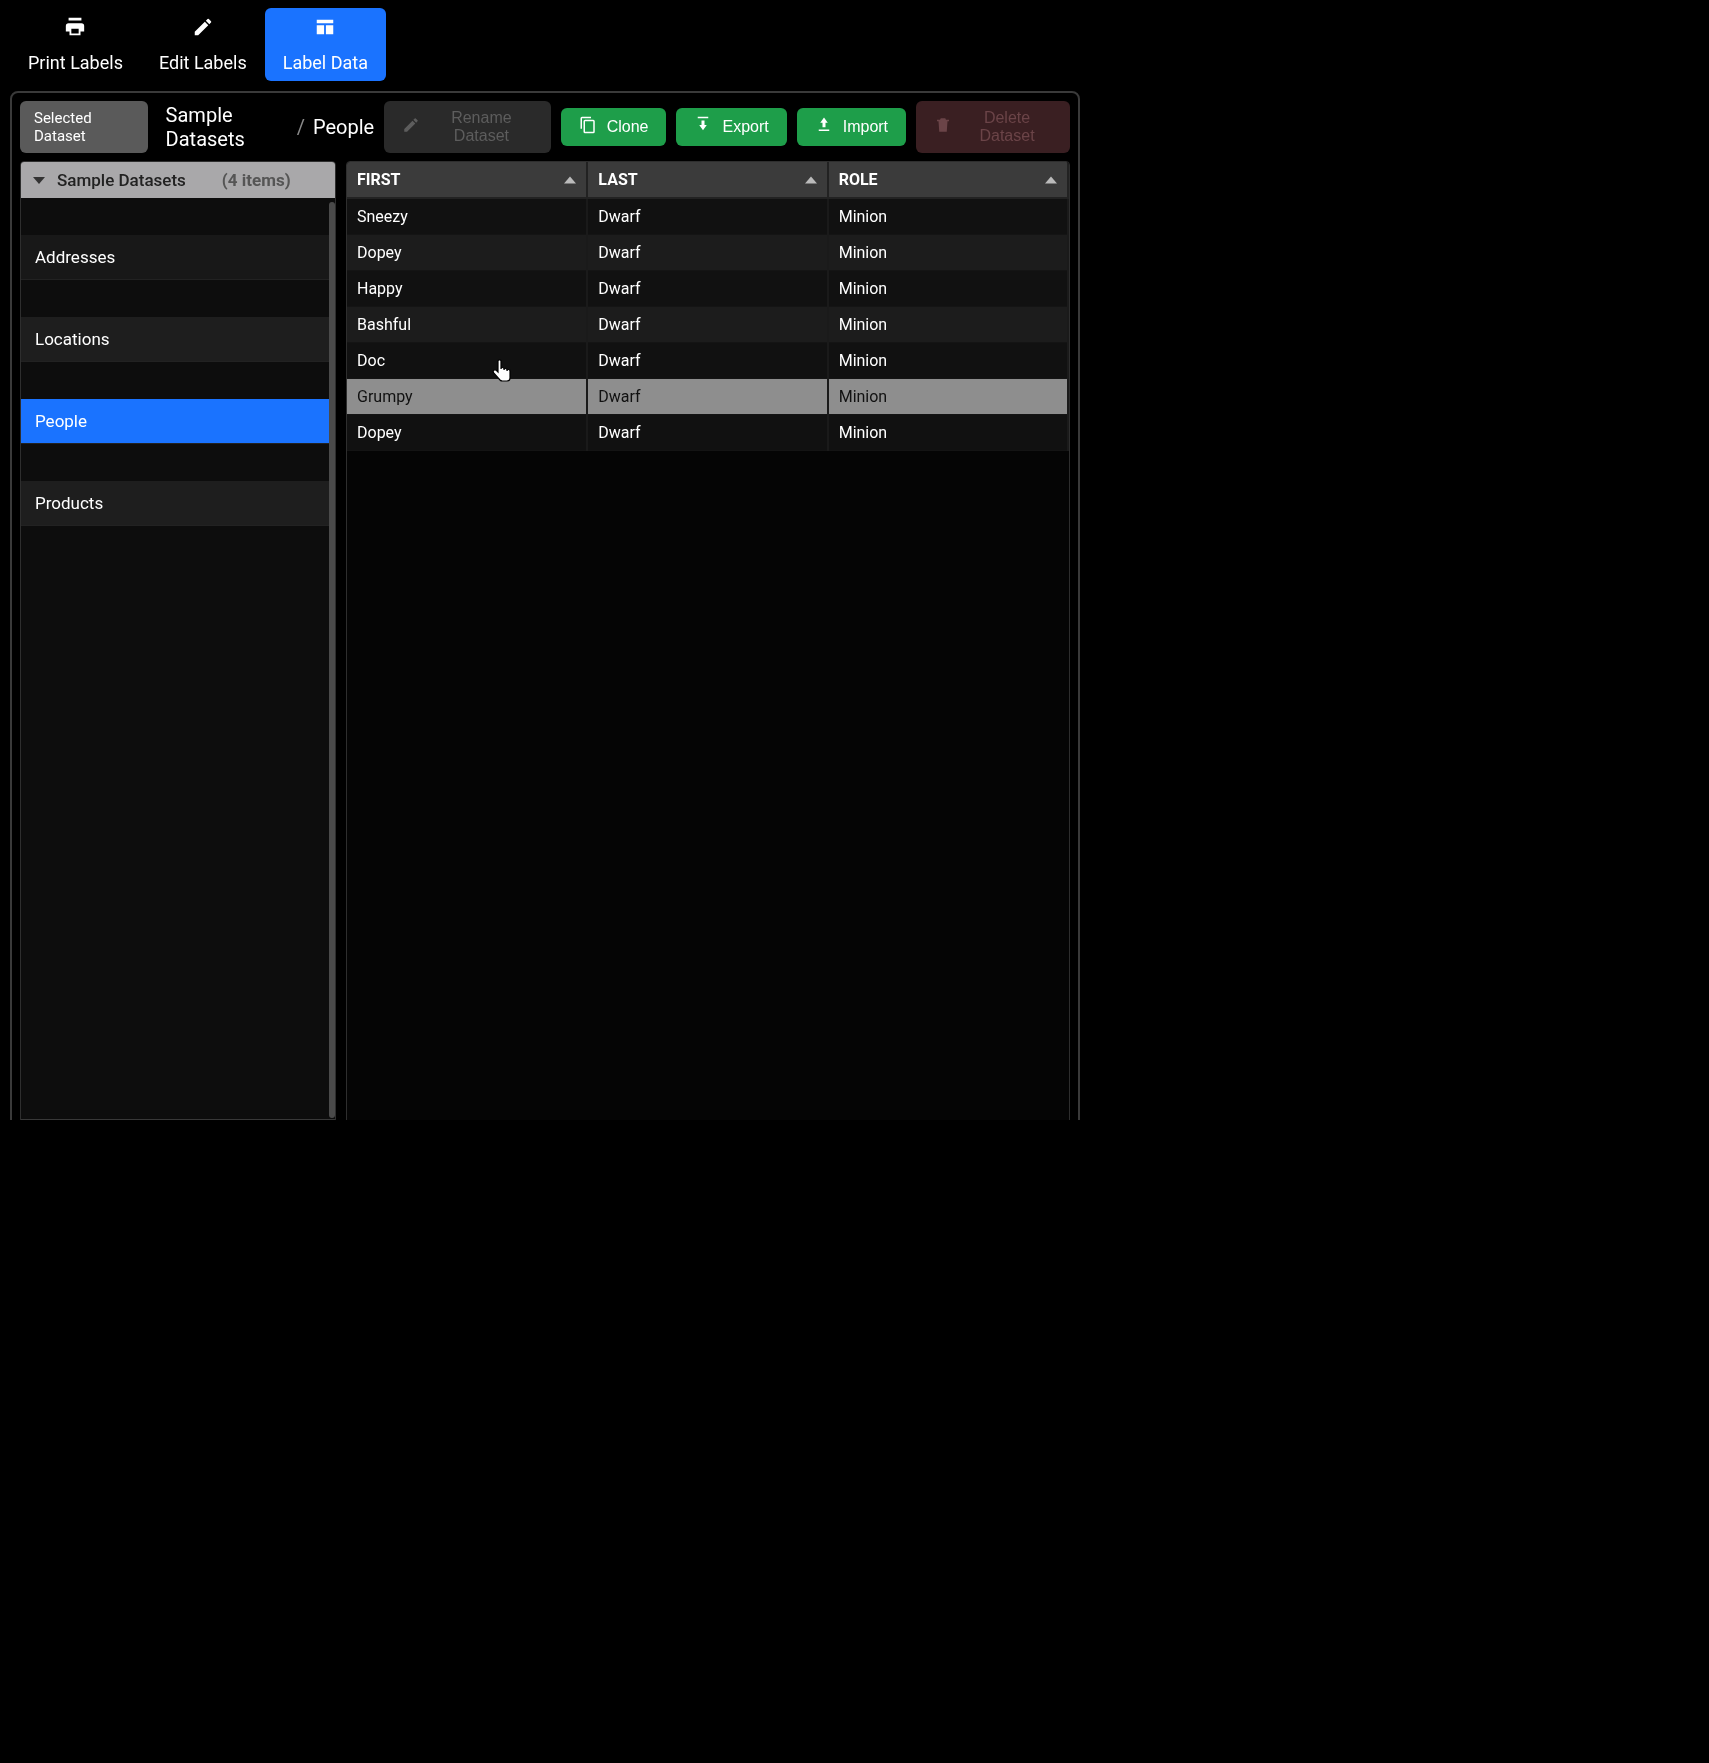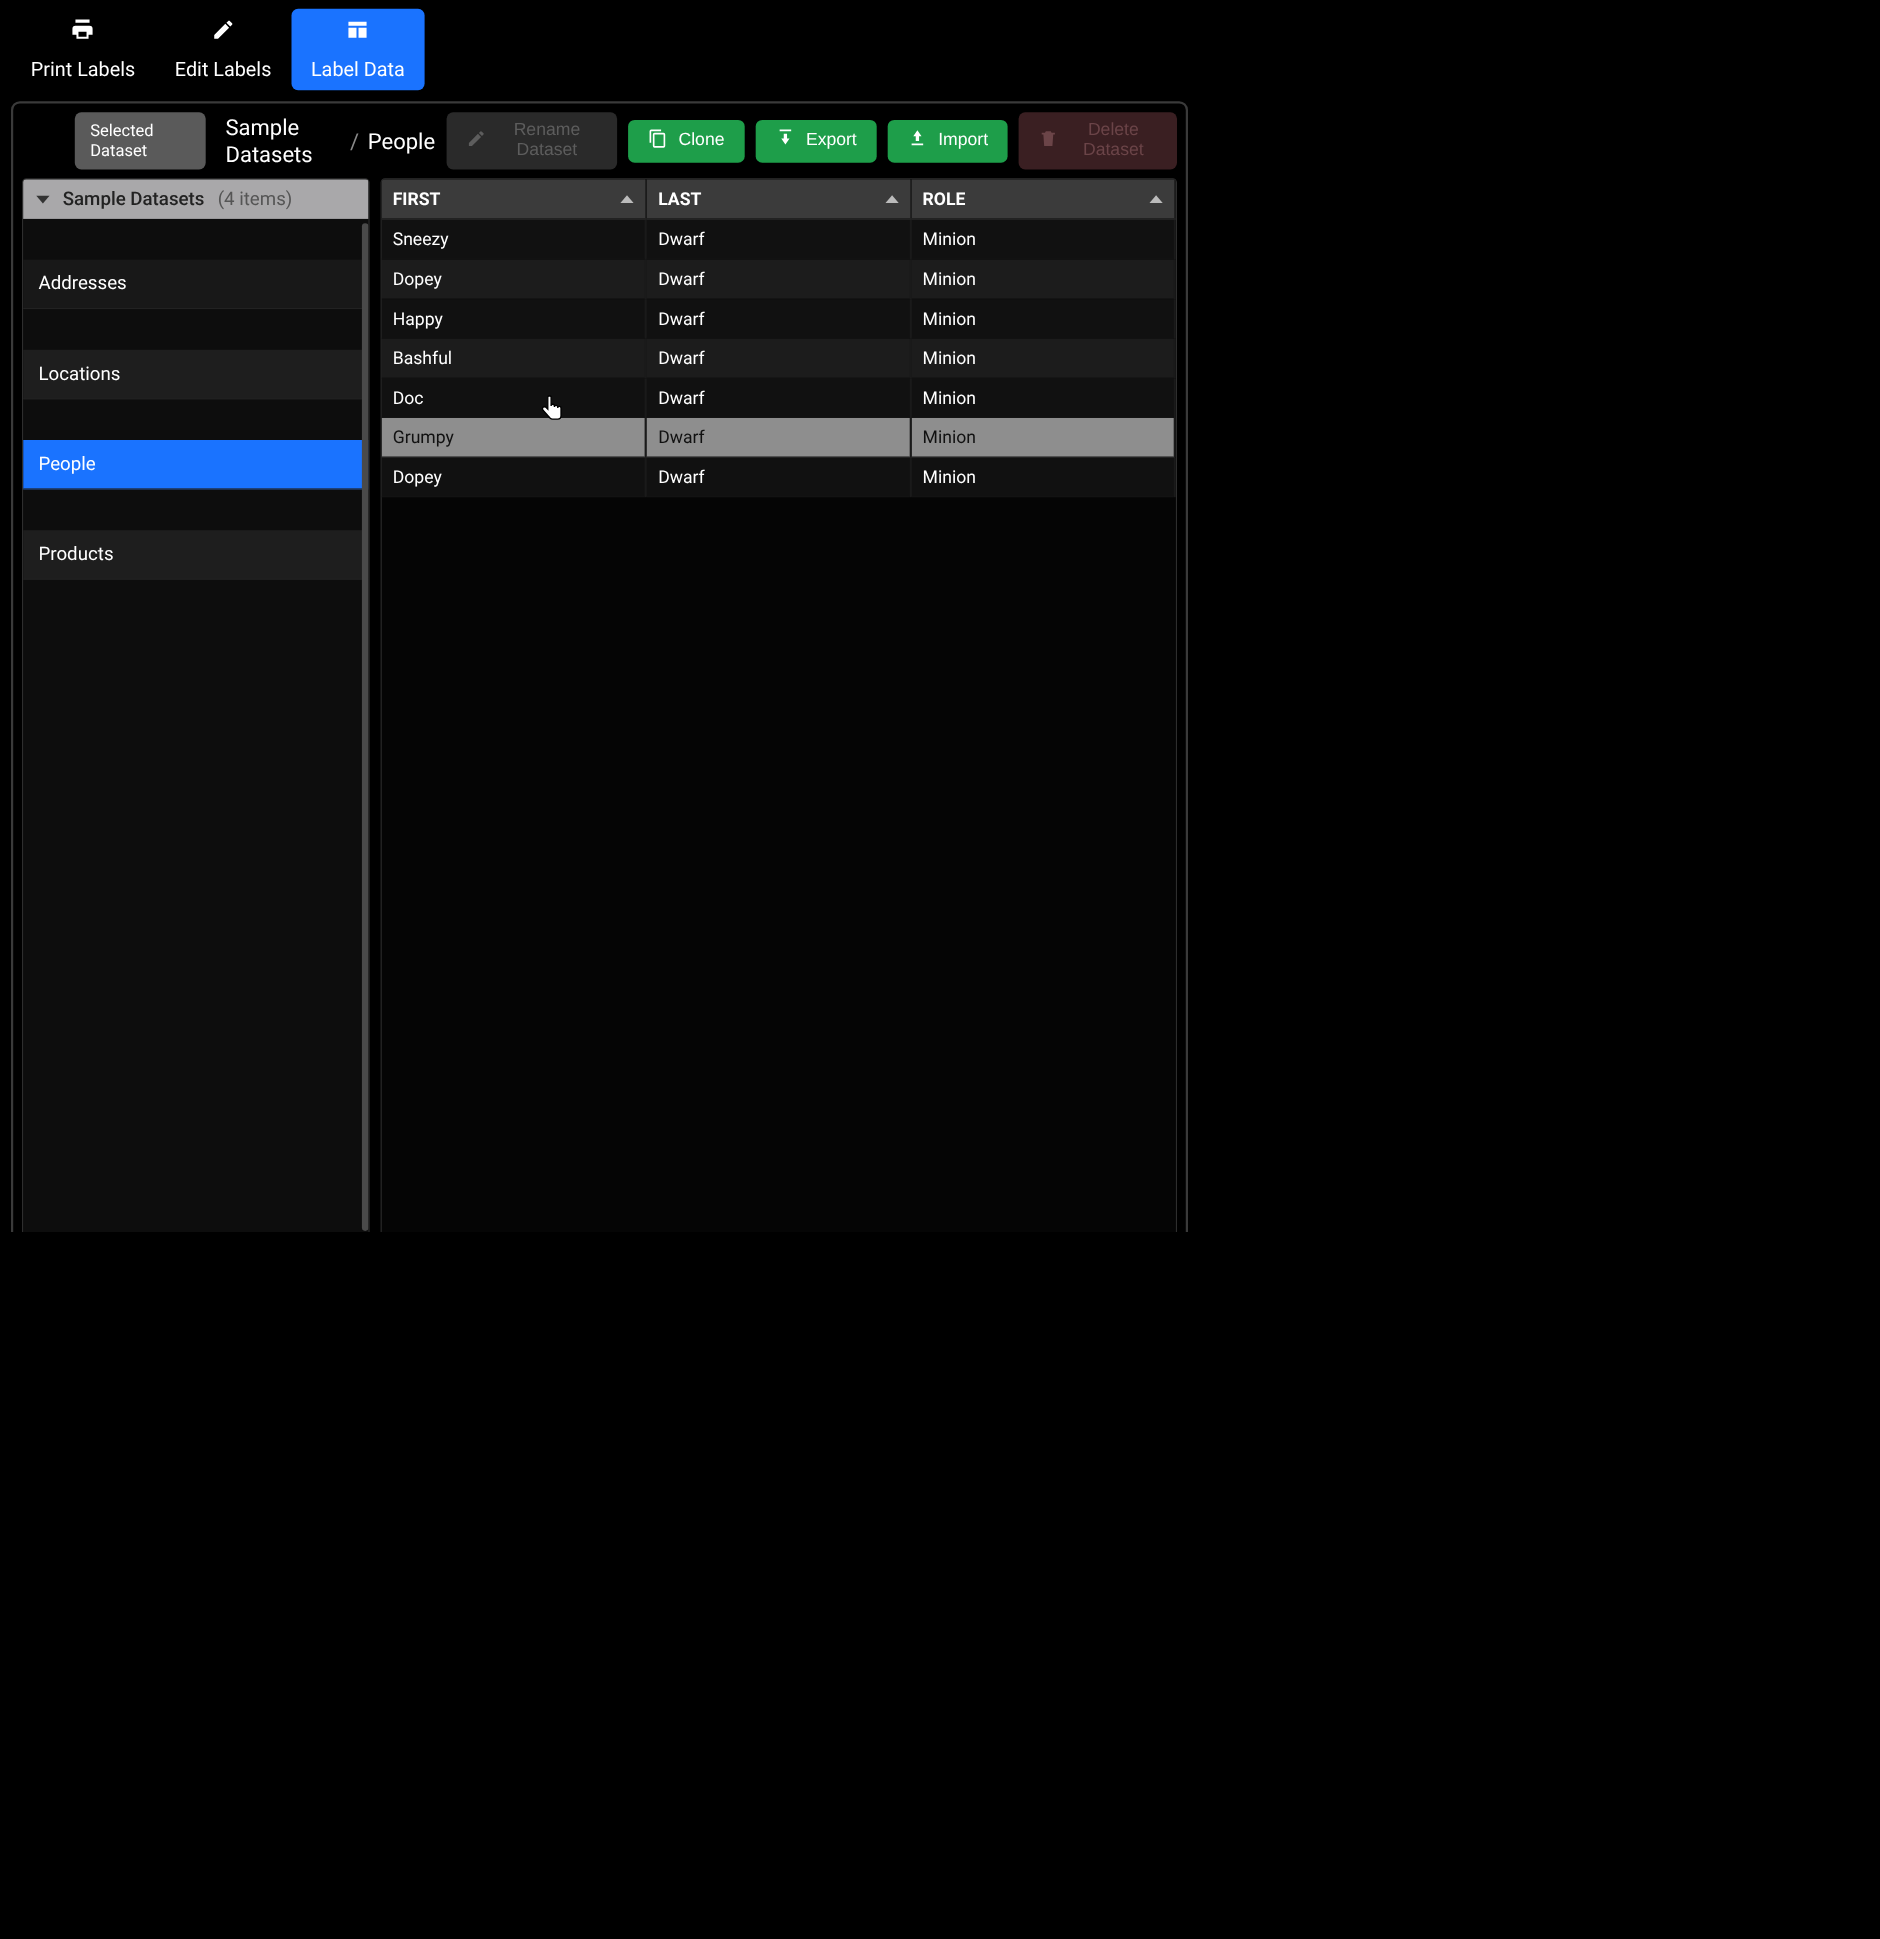--- a/index.html
+++ b/index.html
@@ -43,21 +43,20 @@
     background: #000;
     padding: 8px;
   }
 
   
   .toolbar {
     display: flex;
     align-items: center;
     gap: 10px;
     margin-bottom: 8px;
-    margin-left: 48px;
   }
   .chip {
     background: #5a5a5a;
     color: #fff;
     padding: 8px 14px;
     border-radius: 6px;
     font-size: 15px;
   }
   .breadcrumb {
     font-size: 20px;
@@ -113,21 +112,21 @@
     gap: 12px;
     font-size: 17px;
     font-weight: 500;
   }
   .sidebar-header .caret {
     width: 0; height: 0;
     border-left: 6px solid transparent;
     border-right: 6px solid transparent;
     border-top: 7px solid #333;
   }
-  .sidebar-header .count { color: #555; font-weight: 400; }
+  .sidebar-header .count { color: #555; font-weight: 700; margin-left: 24px; }
   .sidebar-list { flex: 1; overflow-y: auto; }
   .sidebar-item {
     padding: 12px 14px;
     font-size: 17px;
     color: #fff;
     cursor: pointer;
     border-bottom: 1px solid #222;
     background: #1e1e1e;
     margin-top: 37px;
   }

